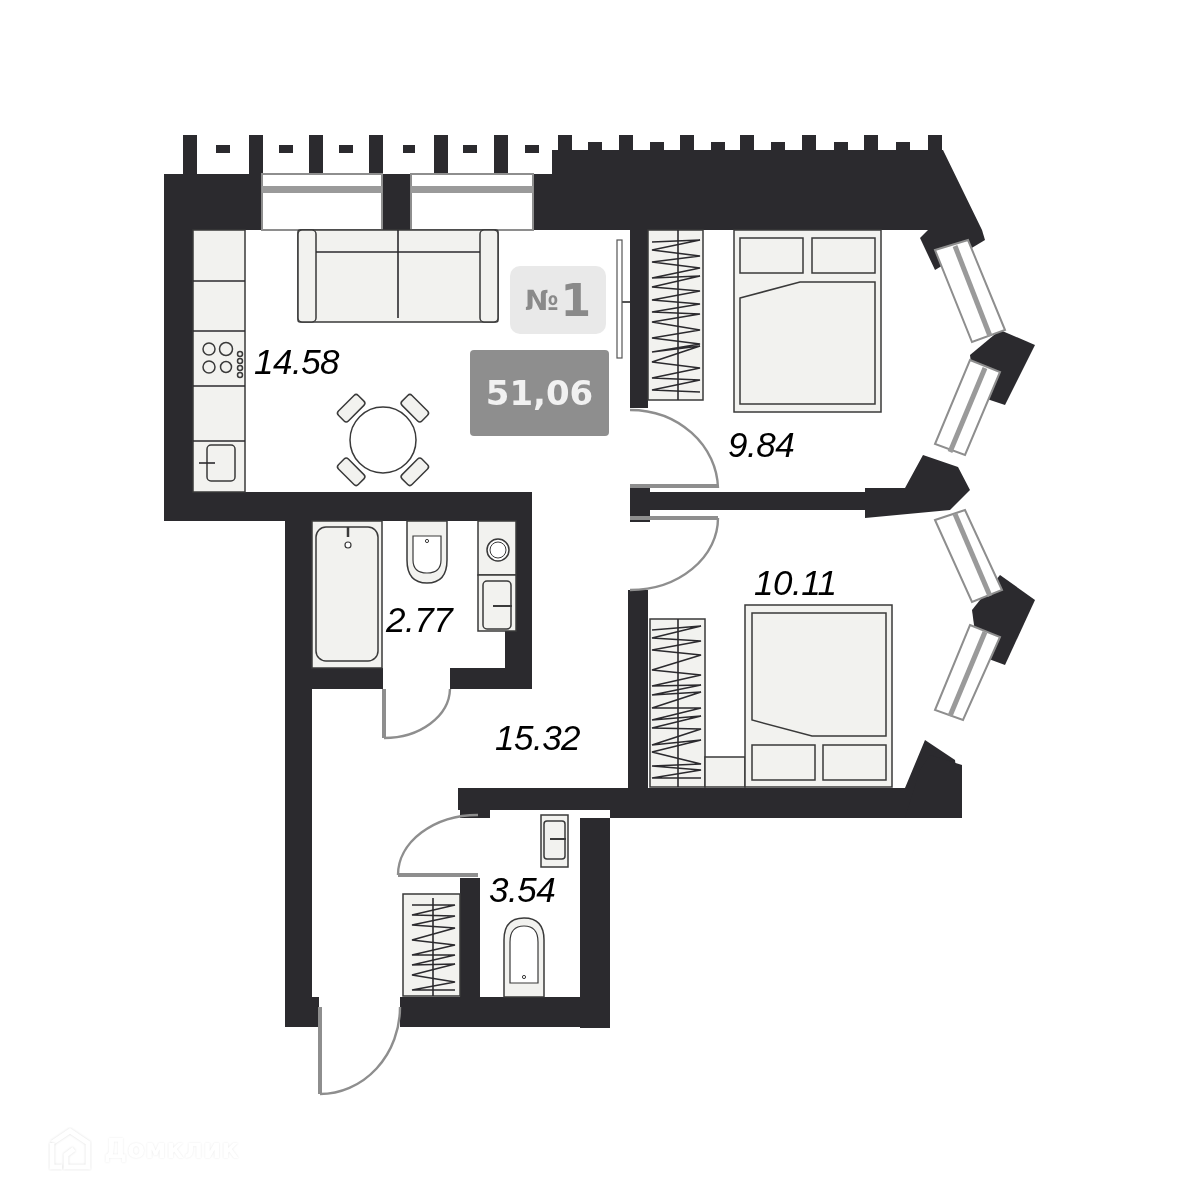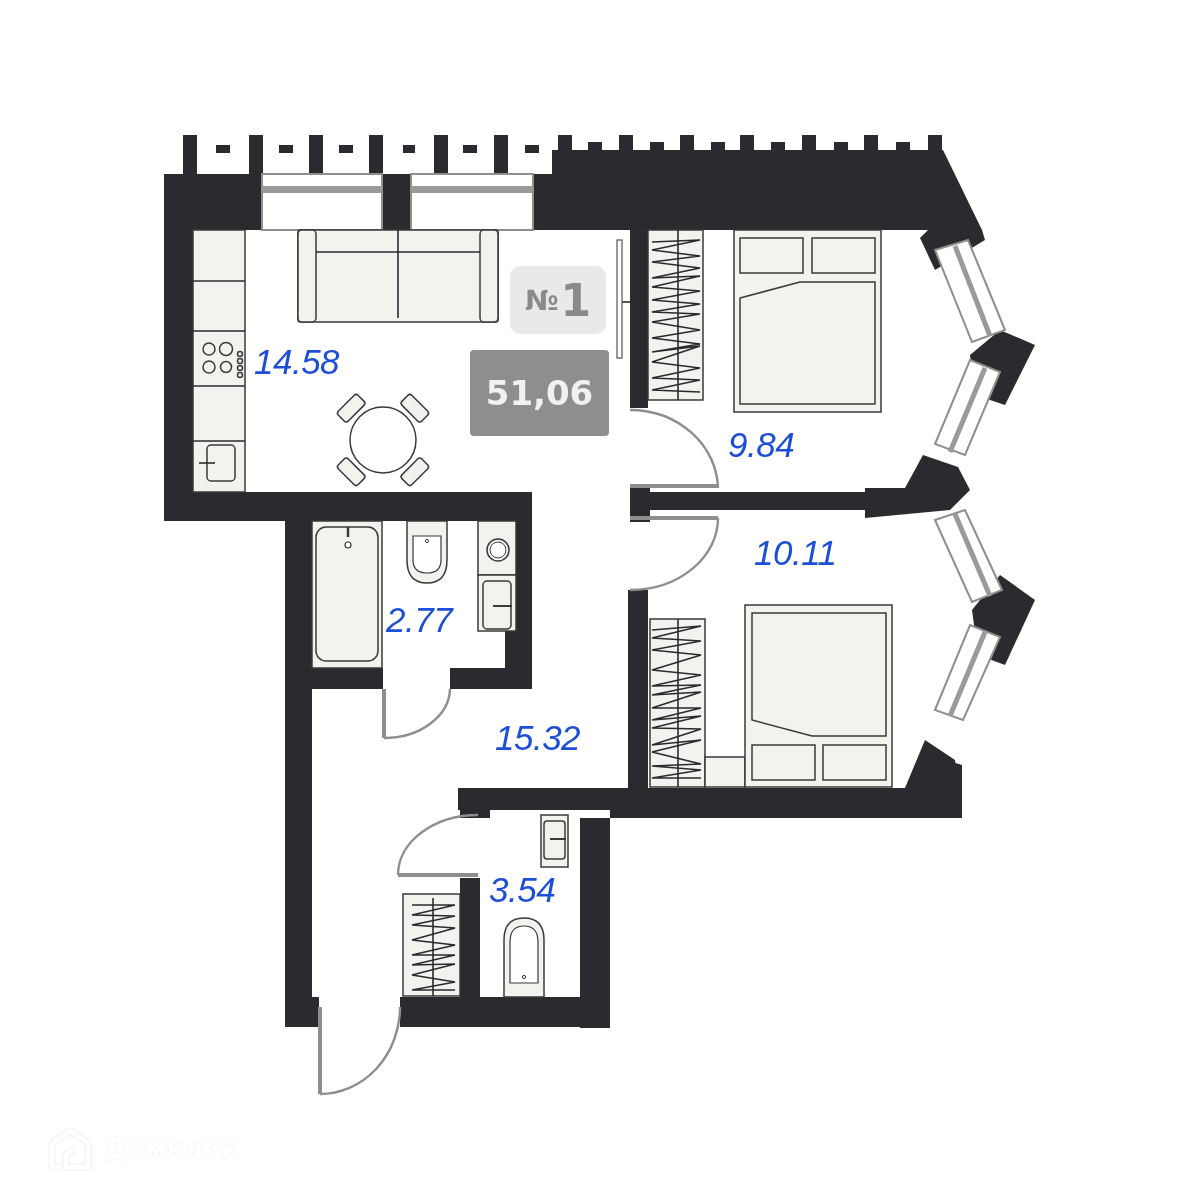--- a/index.html
+++ b/index.html
@@ -5,21 +5,21 @@
   html, body { margin: 0; padding: 0; background: #ffffff; }
   body { width: 1200px; height: 1200px; position: relative; overflow: hidden; font-family: "Liberation Sans", sans-serif; }
   #plan { position: absolute; left: 0; top: 0; width: 1200px; height: 1200px; }
   .wall { fill: #2b2a2e; }
   .furn { fill: #f2f2ef; stroke: #3a3a3a; stroke-width: 1.5; }
   .line { stroke: #2b2a2e; stroke-width: 1.6; fill: none; }
   .door { fill: none; stroke: #8e8e8e; stroke-width: 2.4; }
   .doorleaf { stroke: #8e8e8e; stroke-width: 4; }
   .glass { fill: #ffffff; stroke: #8e8e8e; stroke-width: 2; }
   .glassbar { fill: #9a9a9a; }
-  .area-label { position: absolute; font-family: "Liberation Sans", sans-serif; font-style: italic; font-size: 35px; color: #1d4ed8; letter-spacing: -0.5px; }
+  .area-label { position: absolute; font-family: "Liberation Sans", sans-serif; font-style: italic; font-size: 35px; color: #000000; letter-spacing: -0.5px; }
   .badge-num { position: absolute; left: 510px; top: 266px; width: 96px; height: 68px; background: #e9e9e9; border-radius: 10px; color: #8a8a8a; font-family: "DejaVu Sans", sans-serif; font-weight: bold; display: flex; align-items: center; justify-content: center; }
   .badge-num .sym { font-size: 28px; }
   .badge-num .n { font-size: 44px; margin-left: 2px; }
   .badge-total { position: absolute; left: 470px; top: 350px; width: 139px; height: 86px; background: #8e8e8e; border-radius: 4px; color: #f1f1f1; font-family: "DejaVu Sans", sans-serif; font-weight: bold; font-size: 34px; display: flex; align-items: center; justify-content: center; }
   .watermark { position: absolute; left: 48px; top: 1127px; display: flex; align-items: center; color: #ffffff; text-shadow: 0 0 2px #e6e6e6; font-family: "DejaVu Sans", sans-serif; font-weight: bold; font-size: 26px; }
   .watermark .logo { width: 44px; height: 44px; margin-right: 12px; }
 </style>
 </head>
 <body>
 
@@ -246,21 +246,21 @@
     <line class="doorleaf" x1="398" y1="875" x2="478" y2="875"></line>
     <path class="door" d="M398,875 A80,60 0 0 1 478,815"></path>
 
     <line class="doorleaf" x1="320" y1="1007" x2="320" y2="1094"></line>
     <path class="door" d="M400,1007 A80,87 0 0 1 320,1094"></path>
   </g>
 </svg>
 
 <div class="area-label" style="left:254px; top:342px;">14.58</div>
 <div class="area-label" style="left:728px; top:425px;">9.84</div>
-<div class="area-label" style="left:754px; top:533px;">10.11</div>
+<div class="area-label" style="left:754px; top:563px;">10.11</div>
 <div class="area-label" style="left:386px; top:600px;">2.77</div>
 <div class="area-label" style="left:495px; top:718px;">15.32</div>
 <div class="area-label" style="left:489px; top:870px;">3.54</div>
 
 <div class="badge-num">
   <span class="sym">№</span>
   <span class="n">1</span>
 </div>
 <div class="badge-total">51,06</div>
 

